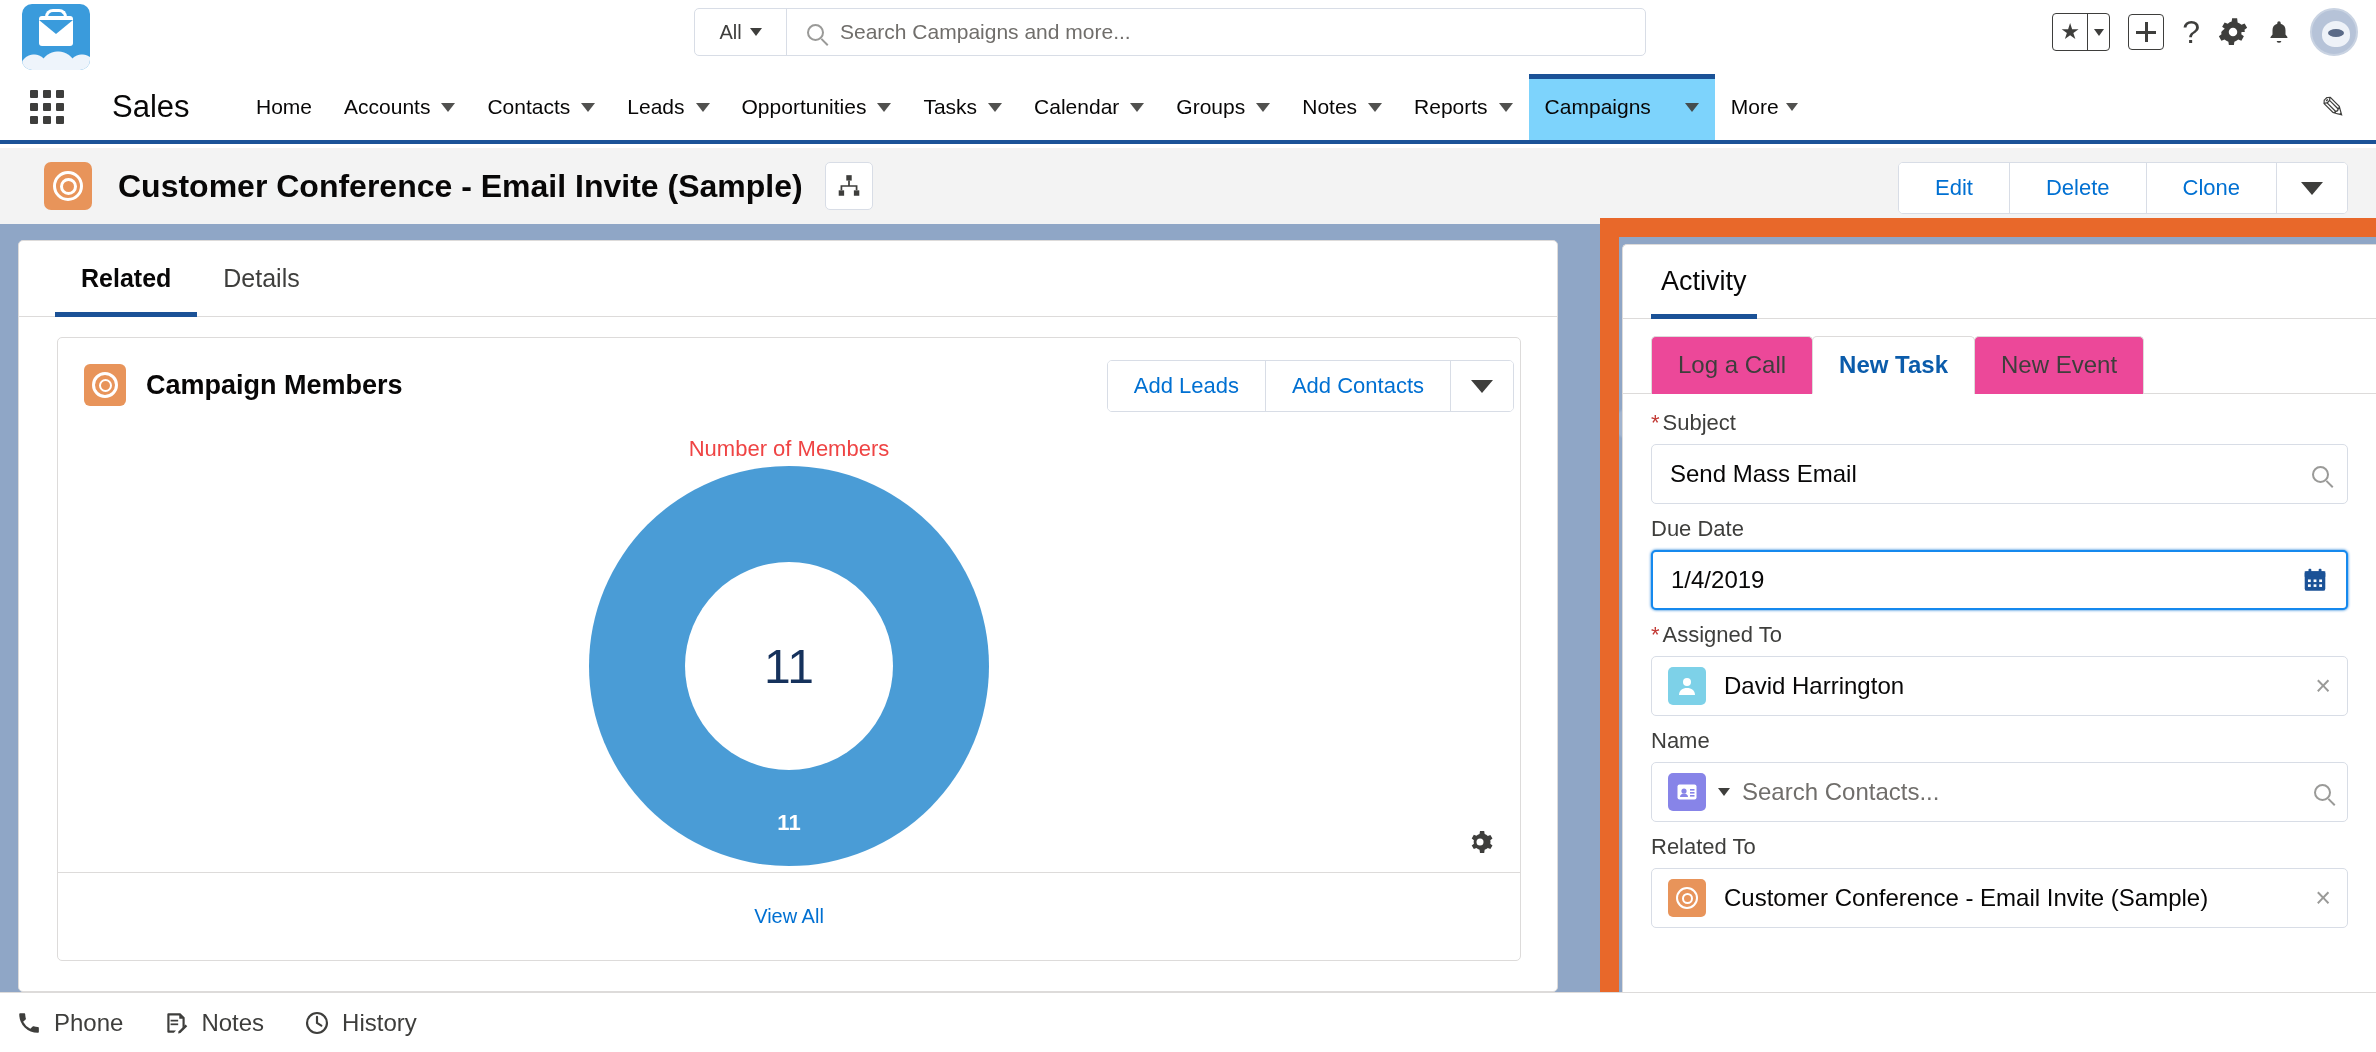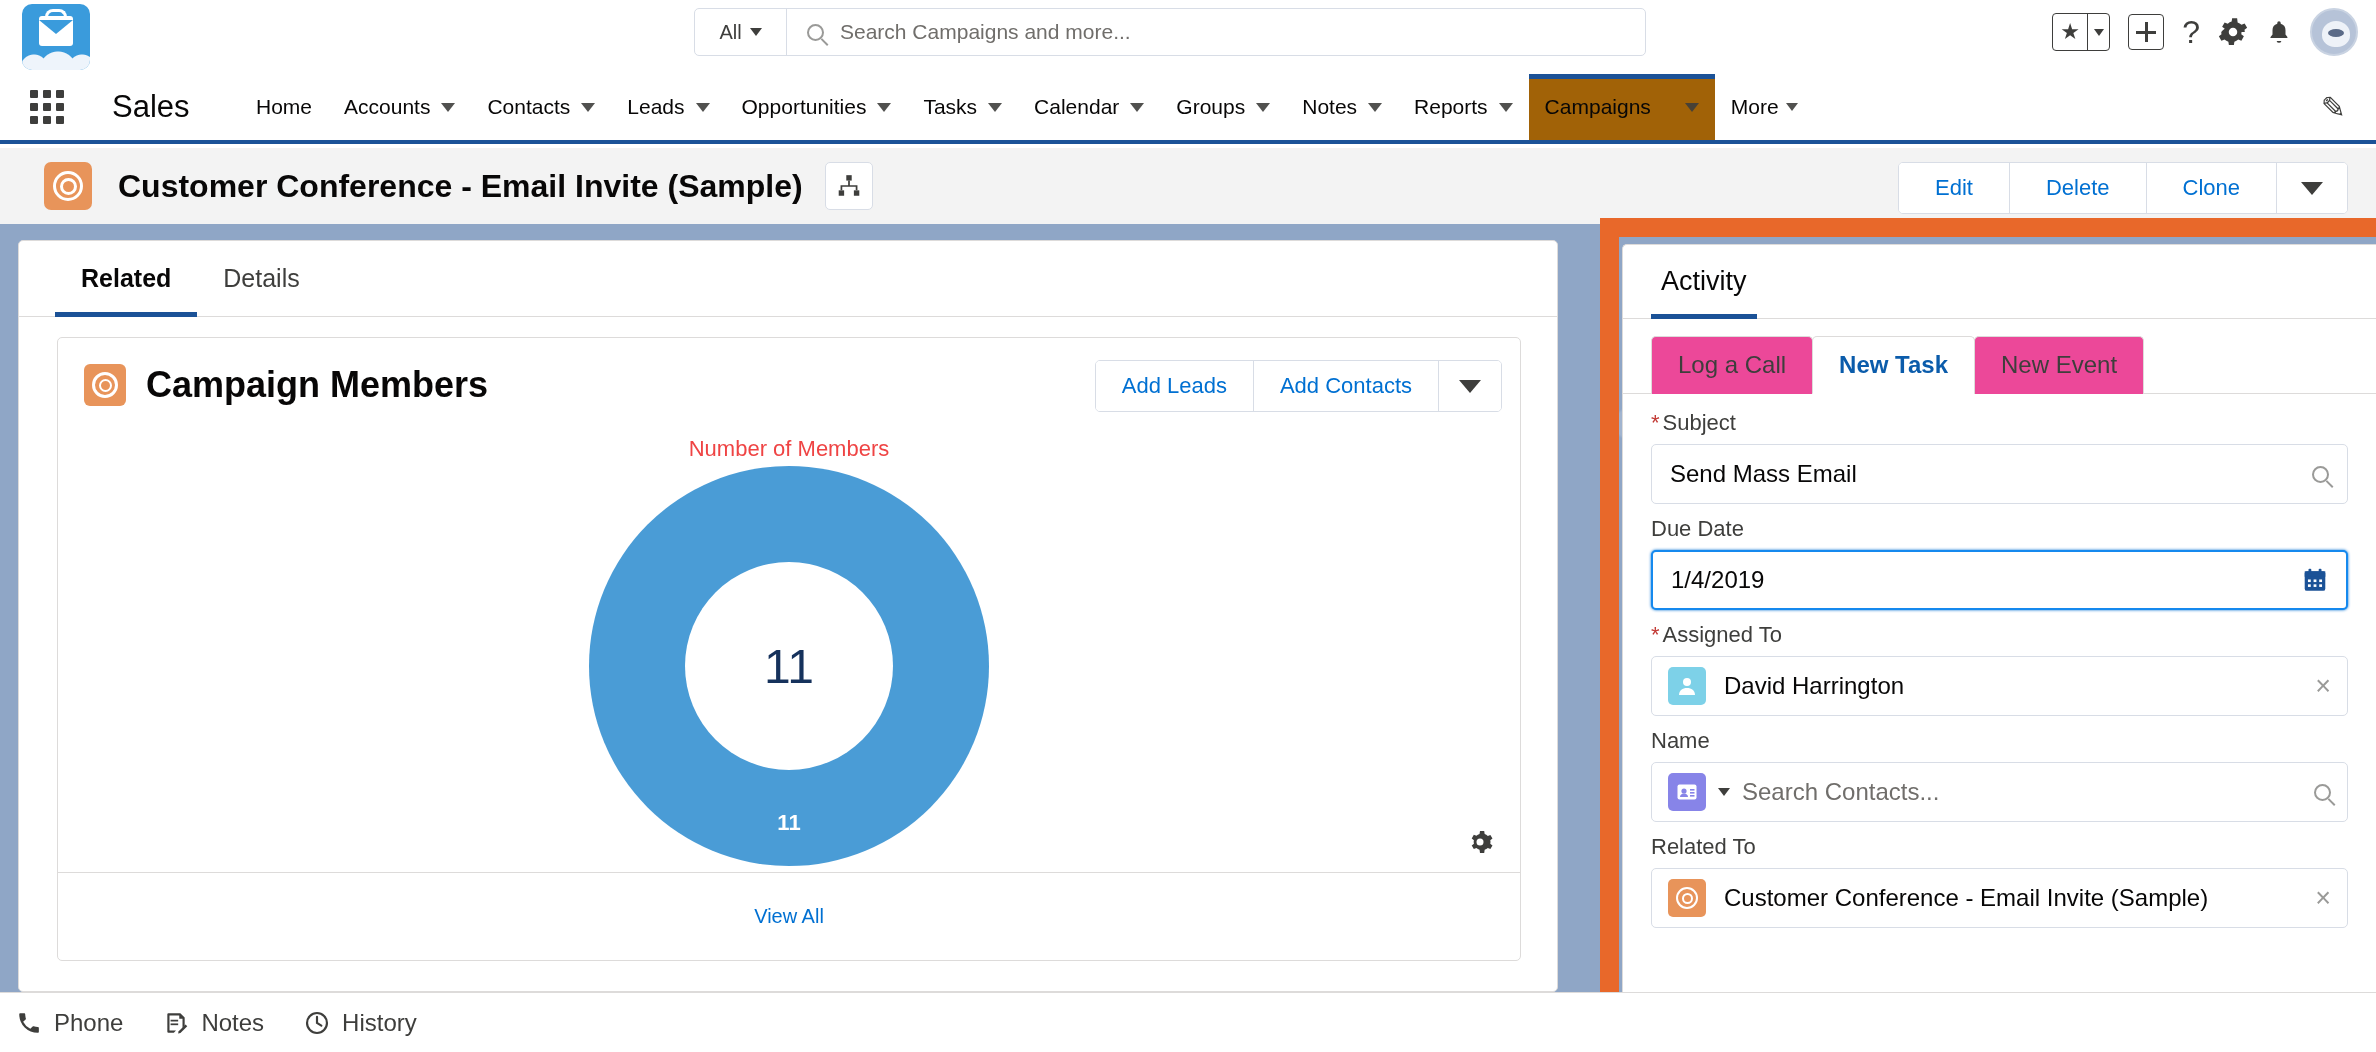--- a/index.html
+++ b/index.html
@@ -89,21 +89,21 @@
   }
   .waffle { position: absolute; left: 30px; top: 50%; transform: translateY(-50%); width: 34px; display: grid; grid-template-columns: repeat(3,1fr); gap: 5px; cursor: pointer; }
   .waffle span { width: 8px; height: 8px; background: #3e3e3c; border-radius: 1px; }
   .app-name { position: absolute; left: 112px; top: 50%; transform: translateY(-50%); font-size: 31px; color: #080707; }
   .nav-items { position: absolute; left: 240px; top: 0; height: 66px; display: flex; align-items: stretch; }
   .nav-item {
     display: flex; align-items: center; gap: 11px;
     padding: 0 16px; font-size: 21px; color: #080707; cursor: pointer;
     position: relative;
   }
-  .nav-item.active { background: #a16207; gap: 34px; }
+  .nav-item.active { background: #7dd3fc; gap: 34px; }
   .nav-item.active::before { content: ""; position: absolute; left: 0; right: 0; top: 0; height: 5px; background: #1b5297; }
   .nav-item .chev { width: 0; height: 0; border-left: 7px solid transparent; border-right: 7px solid transparent; border-top: 9px solid #3e3e3c; opacity: .9; }
   .pencil { position: absolute; right: 30px; top: 50%; transform: translateY(-50%); font-size: 30px; color: #3e3e3c; cursor: pointer; }
 
   
   .record-hdr {
     position: absolute; top: 148px; left: 0; width: 2376px; height: 76px;
     background: #f3f3f3; display: flex; align-items: center;
   }
   .rec-icon {
@@ -150,22 +150,22 @@
   .tab.active::after { content: ""; position: absolute; left: 0; right: 0; bottom: -1px; height: 5px; background: #1b5297; }
 
   .members-card {
     position: absolute; left: 38px; top: 96px; width: 1464px; height: 624px;
     border: 1px solid #dddbda; border-radius: 5px; background: #fff;
   }
   .mc-head { height: 94px; display: flex; align-items: center; padding: 0 26px; position: relative; }
   .mc-icon { width: 42px; height: 42px; border-radius: 6px; background: #E8945A; display: flex; align-items: center; justify-content: center; flex: none; }
   .mc-icon .target-glyph { width: 26px; height: 26px; border-width: 3px; }
   .mc-icon .target-glyph::after { width: 9px; height: 9px; border-width: 2.5px; }
-  .mc-title { margin-left: 20px; font-size: 36px; font-weight: bold; color: #080707; text-align: center; }
-  .mc-btns { position: absolute; right: 18px; top: 22px; display: flex; border: 1px solid #d8dde6; border-radius: 5px; overflow: hidden; background: #fff; }
+  .mc-title { margin-left: 20px; font-size: 27px; font-weight: bold; color: #080707; text-align: center; }
+  .mc-btns { position: absolute; right: 6px; top: 22px; display: flex; border: 1px solid #d8dde6; border-radius: 5px; overflow: hidden; background: #fff; }
   .mc-btns button { font-family: inherit; font-size: 22px; color: #0070d2; background: #fff; border: none; border-right: 1px solid #d8dde6; padding: 0 26px; height: 50px; cursor: pointer; }
   .mc-btns .arrow-btn { padding: 0 20px; border-right: none; display: flex; align-items: center; }
   .mc-btns .arrow-btn i { width: 0; height: 0; border-left: 11px solid transparent; border-right: 11px solid transparent; border-top: 13px solid #3e3e3c; }
 
   .chart-area { position: relative; height: 440px; }
   .chart-title { text-align: center; font-size: 22px; color: #ef4444; padding-top: 4px; }
   .donut-wrap { position: relative; width: 400px; height: 400px; margin: 4px auto 0; }
   .donut {
     width: 400px; height: 400px; border-radius: 50%;
     background: conic-gradient(#4a9cd6 0 100%);

